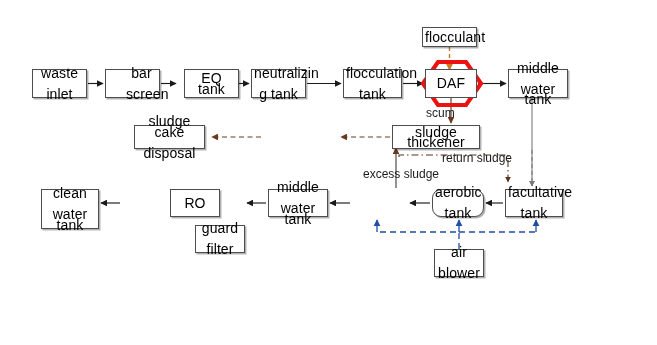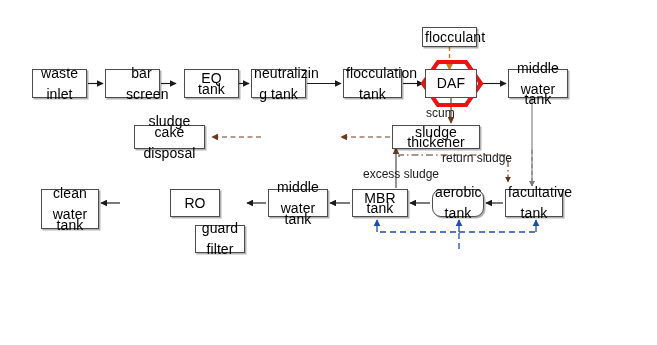--- a/index.html
+++ b/index.html
@@ -172,27 +172,27 @@
   </div>
   <div class="node" style="left:122px; top:189px; width:50px; height:28px;margin-left:48px;">
     <span>RO</span>
   </div>
   <div class="node" style="left:195px; top:189px; width:50px; height:28px;margin-top:36px;">
     <span><span>guard</span><br><span>filter</span></span>
   </div>
   <div class="node" style="left:268px; top:189px; width:60px; height:28px;">
     <span><span>middle</span><br><span>water tank</span></span>
   </div>
-  <div class="node" style="left:352px; top:189px; width:56px; height:28px;">
-    <span>MBR tank</span>
-  </div>
   <div class="node" style="left:432px; top:189px; width:52px; height:28px;border-radius:9px;">
     <span><span>aerobic</span><br><span>tank</span></span>
   </div>
   <div class="node" style="left:505px; top:189px; width:58px; height:28px;">
     <span><span>facultative</span><br><span>tank</span></span>
+  </div>
+  <div class="node" style="left:434px; top:249px; width:50px; height:28px;">
+    <span><span>air</span><br><span>blower</span></span>
   </div>
 
   <div class="edge-label" style="left:426px; top:106px;">scum</div>
   <div class="edge-label" style="left:442px; top:151px;">return sludge</div>
   <div class="edge-label" style="left:363px; top:167px;">excess sludge</div>
 
 </div>
 
 </body></html>

